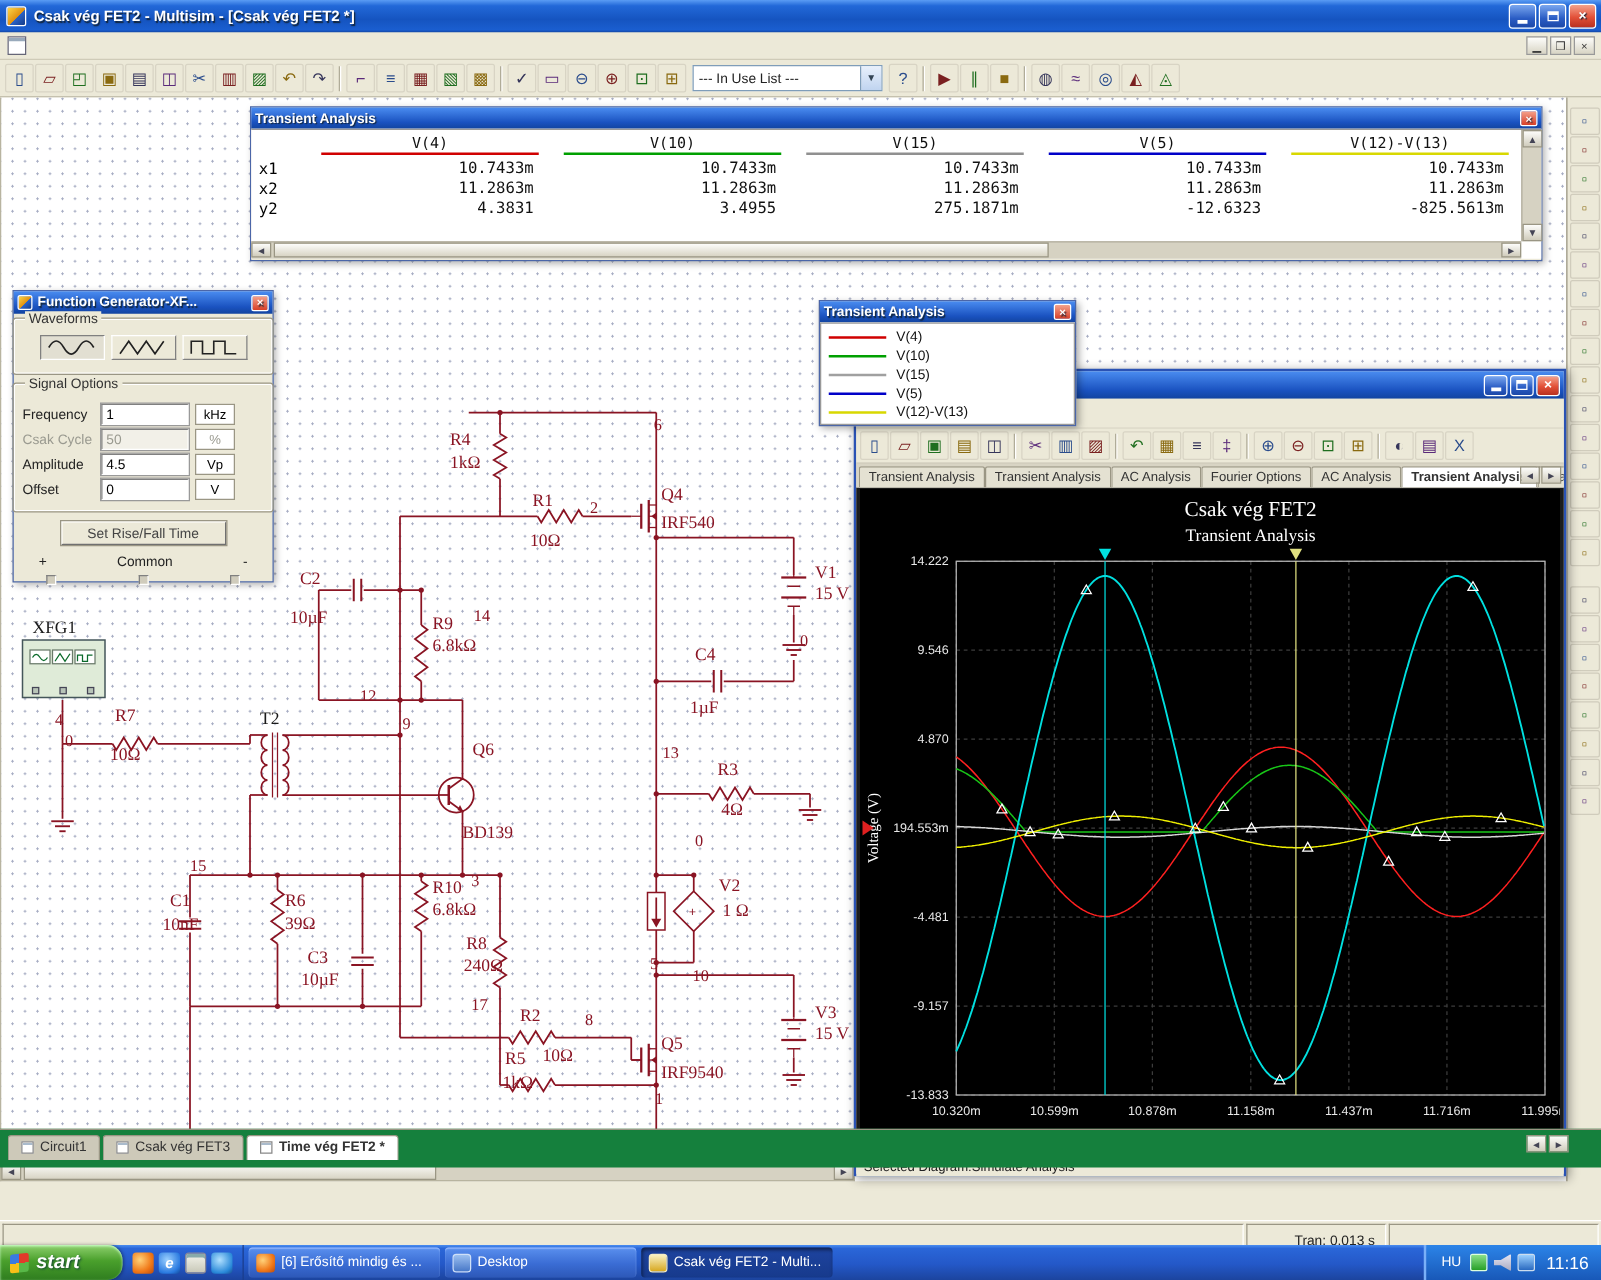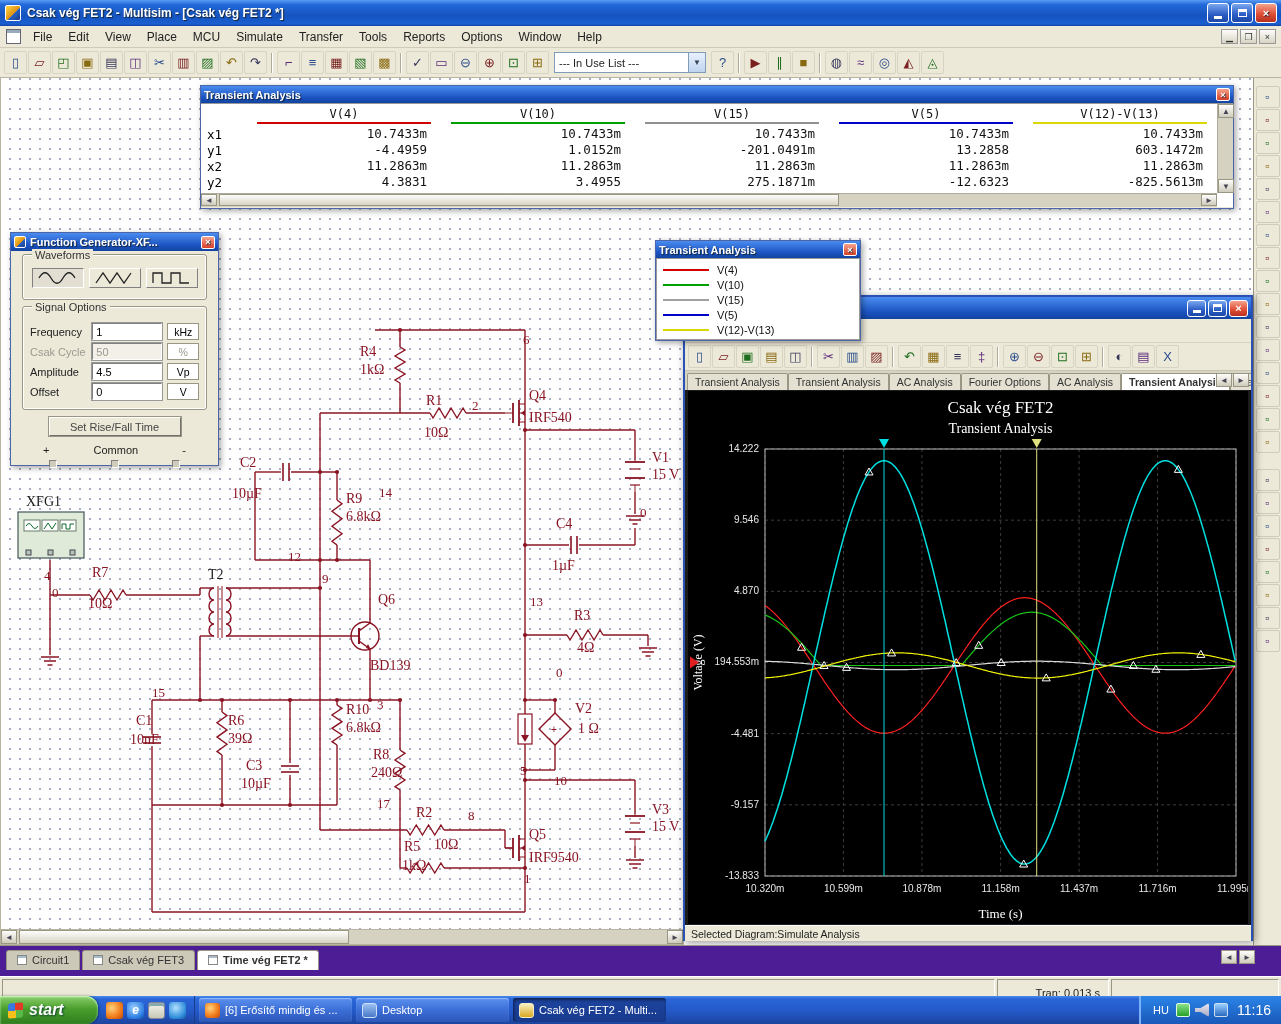--- a/index.html
+++ b/index.html
@@ -45,21 +45,21 @@
 .results-body{position:relative;background:#fff;height:104px;border-top:1px solid #999}
 .rt-grid{position:absolute;left:0;top:0;right:16px;bottom:14px;overflow:hidden}
 .rt-hrow,.rt-row{display:flex;align-items:flex-end}
 .rt-hcell{flex:1;text-align:center;font:12px "DejaVu Sans Mono",monospace;color:#111;padding-top:3px}
 .rt-hline{height:2px;margin:1px 10px 2px}
 .rt-lab{width:46px;padding-left:6px;font:12.5px "DejaVu Sans Mono",monospace;text-align:left}
 .rt-cell{flex:1;text-align:right;padding-right:14px;font:12.5px "DejaVu Sans Mono",monospace;color:#111;line-height:16px}
 .rt-vscroll{position:absolute;right:0;top:0;bottom:14px;width:16px;background:#d6d2c2;display:flex;flex-direction:column;justify-content:space-between;border-left:1px solid #b0ac9c}
 .rt-hscroll{position:absolute;left:0;bottom:0;right:16px;height:14px;background:#d6d2c2;display:flex;border-top:1px solid #b0ac9c}
 
-.fg-body{position:relative;height:216px;padding:4px 12px;font-size:11px}
+.fg-body{position:relative;height:216px;padding:4px 0;font-size:11px}
 .gbox{position:relative;border:1px solid #fff;outline:1px solid #9a9684;margin-bottom:8px;padding:12px 6px 6px;border-radius:2px}
 .gcap{position:absolute;top:-7px;left:8px;background:#ece9d8;padding:0 3px;color:#333;font-size:11px}
 .wavebtns{display:flex;gap:5px;justify-content:center}
 .wbtn{width:52px;height:20px;background:#ece9d8;border:1px solid;border-color:#fff #808080 #808080 #fff;display:grid;place-items:center}
 .wbtn.sel{border-color:#808080 #fff #fff #808080;background:#e2dfd2}
 .fgrow{display:flex;align-items:center;margin:3px 0;gap:5px}
 .fglab{width:58px;color:#222}
 .fginput{width:70px;height:17px;background:#fff;border:1px solid;border-color:#808080 #fff #fff #808080;outline:1px solid #999;font-size:11px;padding:1px 3px;font-family:"Liberation Sans",sans-serif}
 .fgunit{width:32px;height:17px;background:#fff;border:1px solid #9a9684;display:grid;place-items:center;font-size:10.5px}
 .fgrow.dis .fglab,.fgrow.dis .fgunit{color:#9a9a90}
@@ -79,21 +79,21 @@
  background:linear-gradient(180deg,#4a8cf0,#1a52c0 70%,#1244a0)}
 .gstrip{height:24px;background:#ece9d8;border-bottom:1px solid #d8d4c4}
 .gtoolbar{height:28px;background:#ece9d8;display:flex;align-items:center;padding:2px 3px;gap:1px;border-bottom:1px solid #c8c4b4}
 .gtabs{height:19px;display:flex;align-items:flex-end;background:#d8d4c4;padding-left:2px;position:relative;overflow:hidden}
 .gtab{flex:none;font-size:10.5px;padding:2px 7px;border:1px solid #9a9684;border-bottom:none;background:#e4e1d2;color:#333;border-radius:2px 2px 0 0;white-space:nowrap}
 .gtab.active{background:#fff;font-weight:bold}
 .gtab-arrows{position:absolute;right:2px;top:2px;display:flex;gap:1px}
 .chartwrap{height:535px;background:#1c1c1c;padding:1px 3px}
 .gstatus{height:16px;background:#ece9d8;border-top:1px solid #fff;font-size:10.5px;color:#222;display:flex;align-items:center;padding-left:6px}
 
-.sheettabs{position:absolute;left:0;top:945px;width:1281px;height:31px;background:#4c1d95;border-top:1px solid #9a9684;display:flex;align-items:flex-start;padding:4px 0 0 6px;gap:2px}
+.sheettabs{position:absolute;left:0;top:903px;width:1281px;height:31px;background:#15803d;border-top:1px solid #9a9684;display:flex;align-items:flex-start;padding:4px 0 0 6px;gap:2px}
 .stab{font-size:11px;padding:3px 10px 4px;border:1px solid #9a9684;border-bottom:none;background:#cdc9b9;color:#333;border-radius:3px 3px 0 0;display:flex;gap:5px;align-items:center}
 .stab.active{background:#fff;font-weight:bold}
 .stab .sico{width:10px;height:10px;background:#fff;border:1px solid #888;box-shadow:inset 0 2px 0 #abc}
 .stab-arrows{margin-left:auto;display:flex;gap:2px;padding-right:26px}
 .statusbar{position:absolute;left:0;top:976px;width:1281px;height:20px;background:#ece9d8;border-top:1px solid #fff;display:flex;gap:2px;padding:2px}
 .sb-panel{border:1px solid;border-color:#9a9684 #fff #fff #9a9684;height:28px;font-size:11px;color:#222;display:flex;align-items:center;padding:0 8px}
 .taskbar{position:absolute;left:0;top:996px;width:1281px;height:28px;display:flex;align-items:center;
  background:linear-gradient(180deg,#4a8df0 0%,#2a66d8 10%,#2458c8 55%,#1c449e 100%)}
 .startbtn{height:28px;width:98px;display:flex;align-items:center;gap:6px;padding-left:8px;color:#fff;font-style:italic;font-weight:bold;font-size:16px;
  background:linear-gradient(180deg,#8ed06e,#4aa02c 45%,#2f7d1f);border-radius:0 12px 12px 0;box-shadow:inset 0 1px 2px #cfc,1px 0 3px rgba(0,0,0,.4);text-shadow:1px 1px 2px #143}
@@ -135,34 +135,20 @@
         </span>
       <span class="cap">
           <span class="glyph-max"></span>
         </span>
       <span class="cap close">×</span>
     </span>
   </div>
 
   <div class="menubar">
     <span class="mdi-doc"></span>
-    <span id="menu-items" style="display:flex">
-        <span class="mi">File</span>
-        <span class="mi">Edit</span>
-        <span class="mi">View</span>
-        <span class="mi">Place</span>
-        <span class="mi">MCU</span>
-        <span class="mi">Simulate</span>
-        <span class="mi">Transfer</span>
-        <span class="mi">Tools</span>
-        <span class="mi">Reports</span>
-        <span class="mi">Options</span>
-        <span class="mi">Window</span>
-        <span class="mi">Help</span>
-      </span>
     <span class="mdi-btns">
       <span class="mdib">▁</span>
       <span class="mdib">❒</span>
       <span class="mdib">×</span>
     </span>
   </div>
 
   <div class="toolbar">
     <span id="tb-g1" style="display:flex;gap:1px;align-items:center">
         <span class="tool" style="color: rgb(42, 76, 140);">▯</span>
@@ -620,28 +606,20 @@
           </div>
           <div class="rt-row">
             <span class="rt-lab">x1</span>
             <span class="rt-cell">10.7433m</span>
             <span class="rt-cell">10.7433m</span>
             <span class="rt-cell">10.7433m</span>
             <span class="rt-cell">10.7433m</span>
             <span class="rt-cell">10.7433m</span>
           </div>
           <div class="rt-row">
-            <span class="rt-lab">y1</span>
-            <span class="rt-cell">-4.4959</span>
-            <span class="rt-cell">1.0152m</span>
-            <span class="rt-cell">-201.0491m</span>
-            <span class="rt-cell">13.2858</span>
-            <span class="rt-cell">603.1472m</span>
-          </div>
-          <div class="rt-row">
             <span class="rt-lab">x2</span>
             <span class="rt-cell">11.2863m</span>
             <span class="rt-cell">11.2863m</span>
             <span class="rt-cell">11.2863m</span>
             <span class="rt-cell">11.2863m</span>
             <span class="rt-cell">11.2863m</span>
           </div>
           <div class="rt-row">
             <span class="rt-lab">y2</span>
             <span class="rt-cell">4.3831</span>

